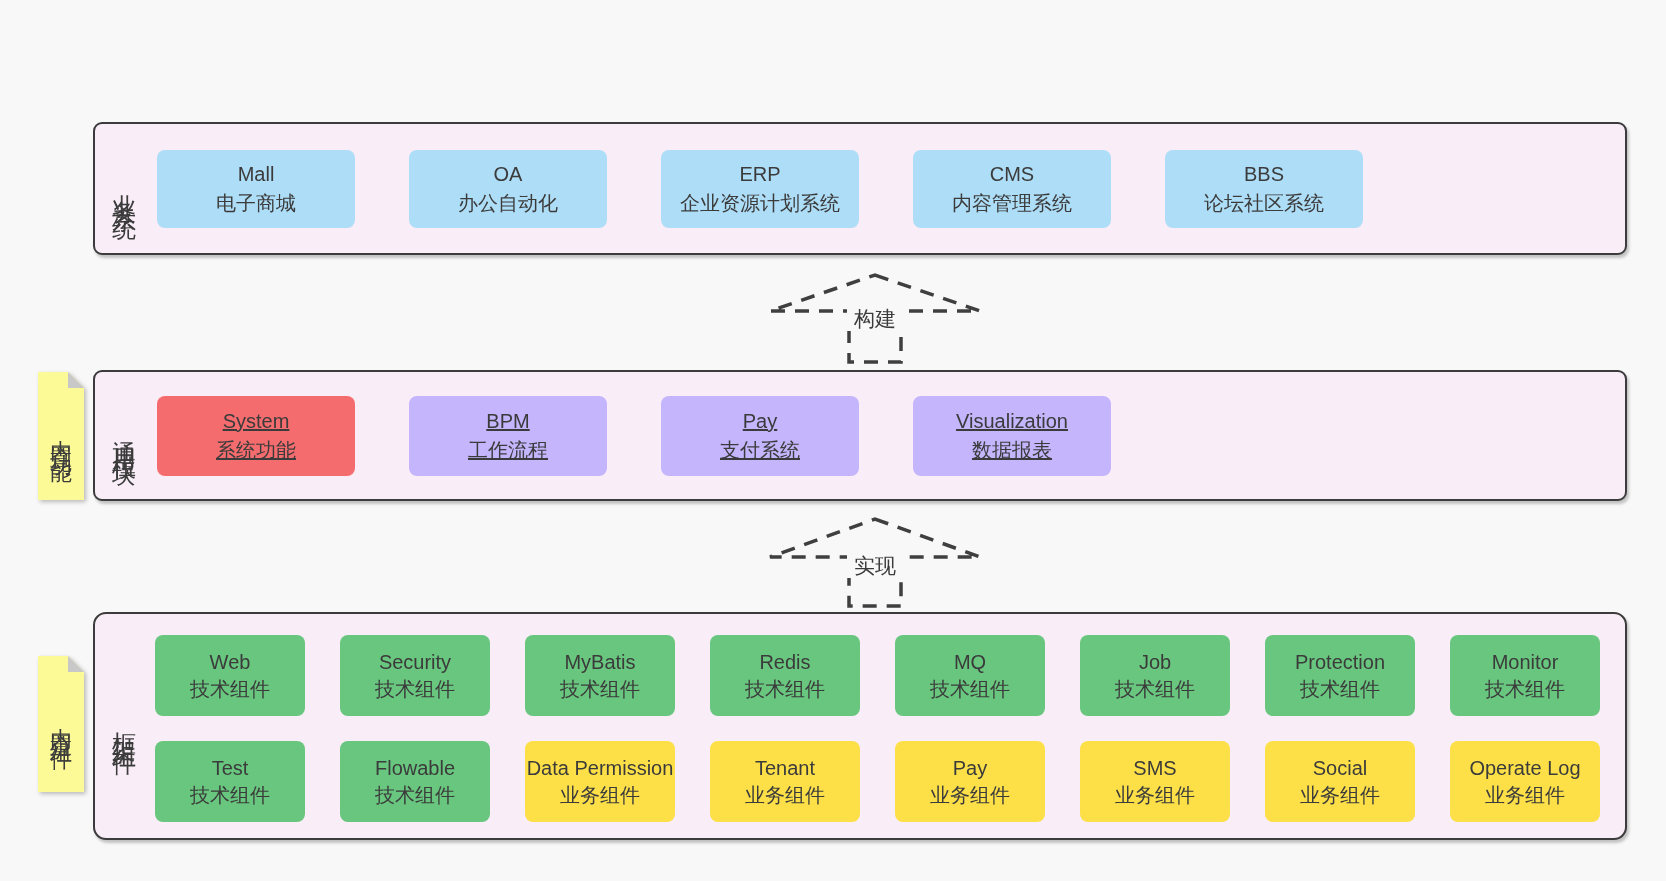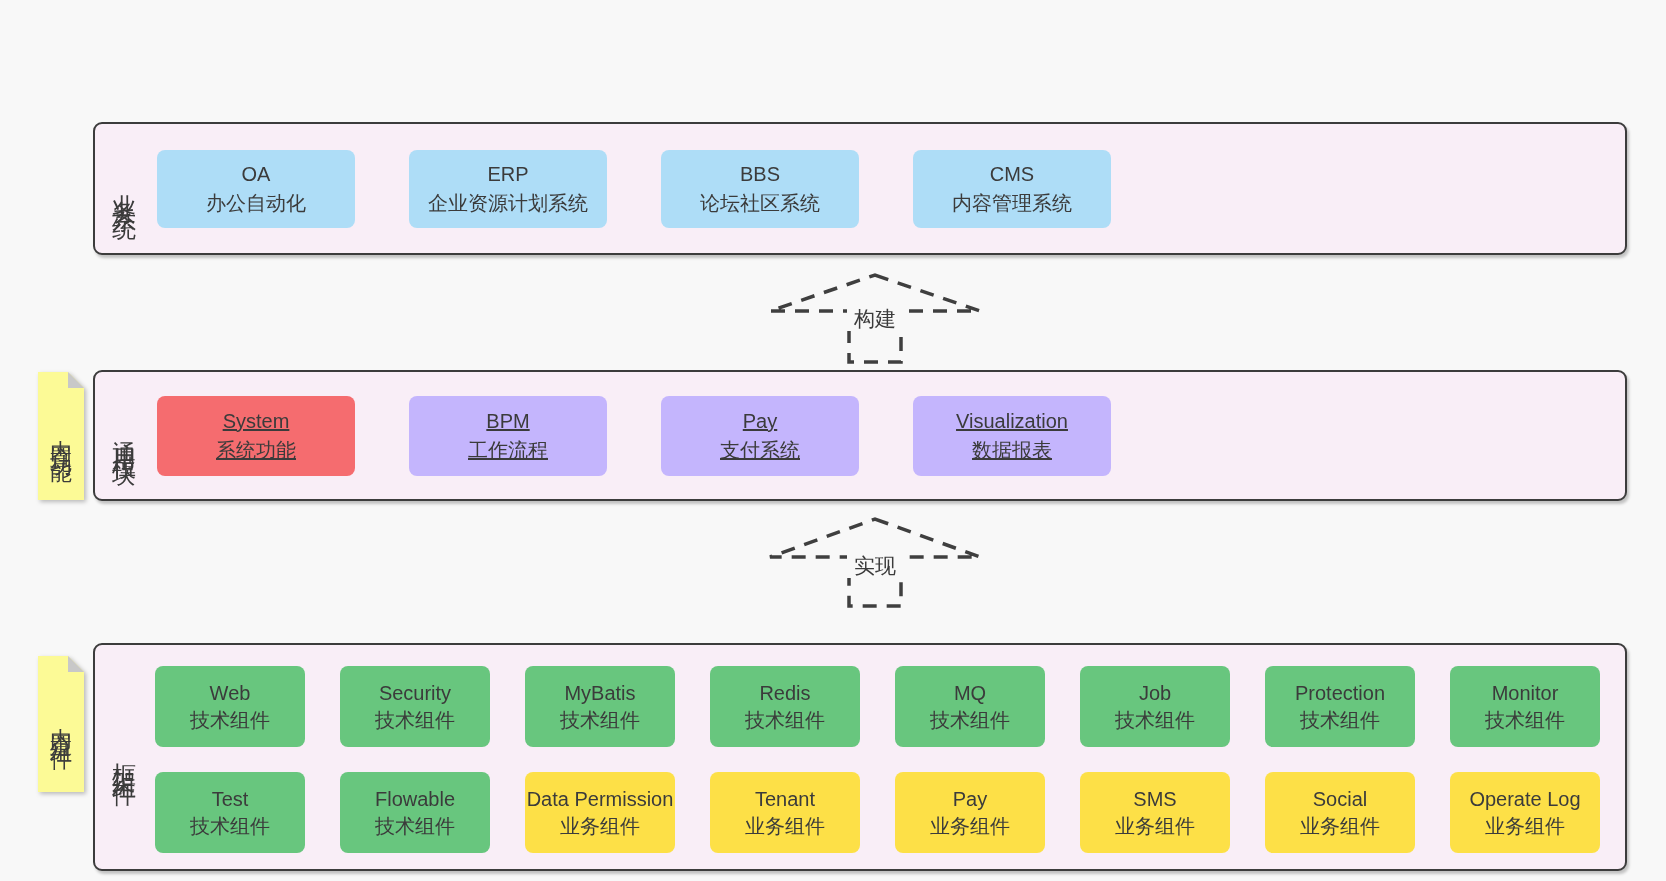--- a/index.html
+++ b/index.html
@@ -9,21 +9,21 @@
     font-family:"Liberation Sans","DejaVu Sans",sans-serif;
     color:#3b3b3b;
   }
   .panel{
     position:absolute;left:93px;width:1530px;
     background:#f9eef7;border:2px solid #3c3c3c;border-radius:9px;
     box-shadow:2px 3px 3px rgba(0,0,0,0.22);
   }
   .p-business{top:122px;height:129px;}
   .p-modules{top:370px;height:127px;}
-  .p-components{top:643px;height:224px;}
+  .p-components{top:612px;height:224px;border-radius:13px;}
   .vlabel{
     position:absolute;left:12px;top:0;height:100%;width:34px;
     display:flex;align-items:center;justify-content:center;
     writing-mode:vertical-rl;text-orientation:upright;
     font-size:24px;letter-spacing:7px;color:#3b3b3b;
   }
   .row{position:absolute;display:flex;}
   .row6{left:62px;gap:54px;}
   .row8{left:60px;gap:35px;}
   .r-business{top:26px;}
@@ -67,34 +67,38 @@
 </style>
 </head>
 <body>
 
 <div id="app">
 
   <div class="panel p-business">
     <div class="vlabel">业务系统</div>
     <div class="row row6 r-business">
       <div class="box box6 c-blue">
+        <div>Mall</div>
+        <div>电子商城</div>
+      </div>
+      <div class="box box6 c-blue">
         <div>OA</div>
         <div>办公自动化</div>
       </div>
       <div class="box box6 c-blue">
         <div>ERP</div>
         <div>企业资源计划系统</div>
       </div>
       <div class="box box6 c-blue">
+        <div>CMS</div>
+        <div>内容管理系统</div>
+      </div>
+      <div class="box box6 c-blue">
         <div>BBS</div>
         <div>论坛社区系统</div>
-      </div>
-      <div class="box box6 c-blue">
-        <div>CMS</div>
-        <div>内容管理系统</div>
       </div>
     </div>
   </div>
 
   <svg class="arrow" style="left:760px;top:268px" width="230" height="100">
     <polygon class="arrow-shape" points="115,7 220,43 141,43 141,94 89,94 89,43 10,43"></polygon>
     <rect class="arrow-label-bg" x="87" y="36" width="56" height="27"></rect>
     <text class="arrow-label" x="115" y="58">构建</text>
   </svg>
 

